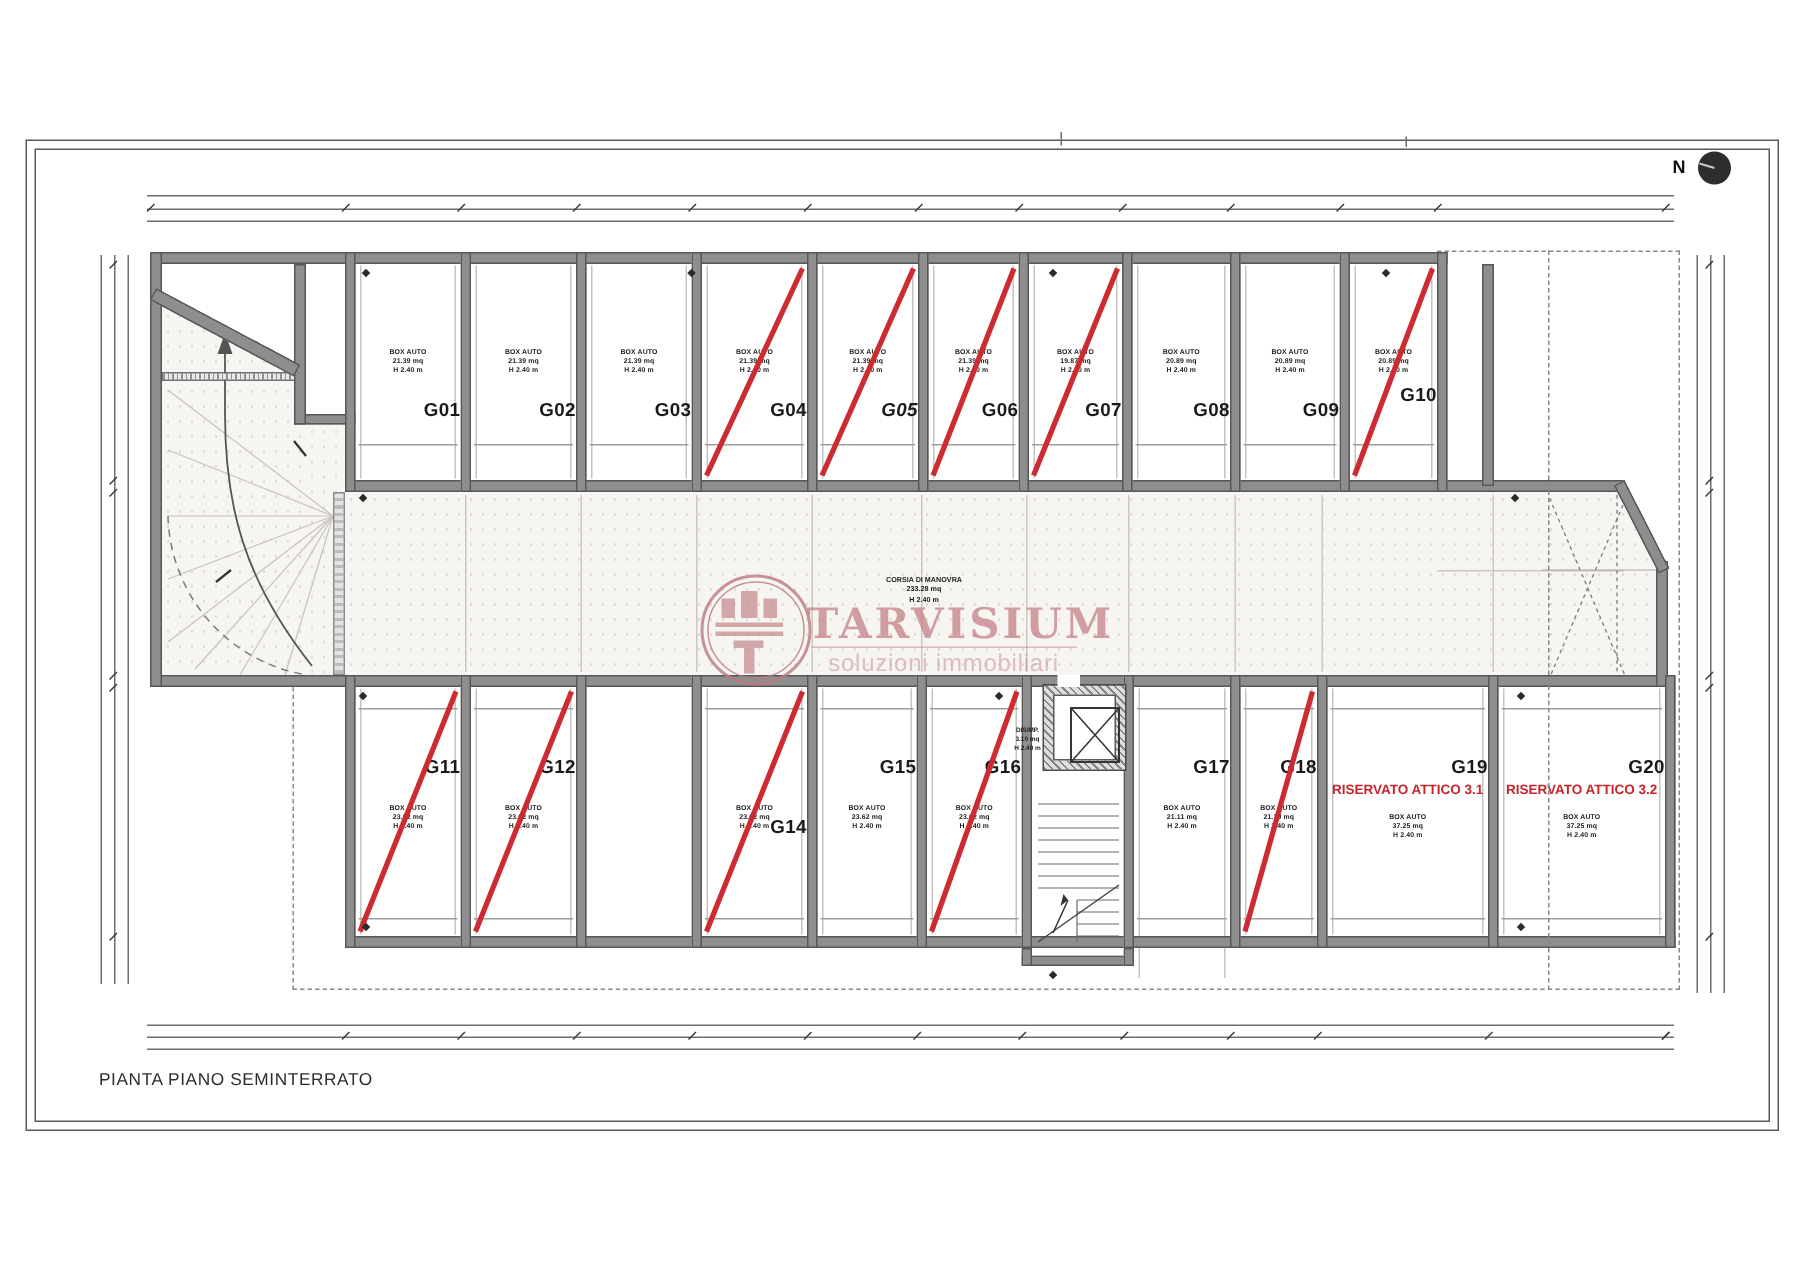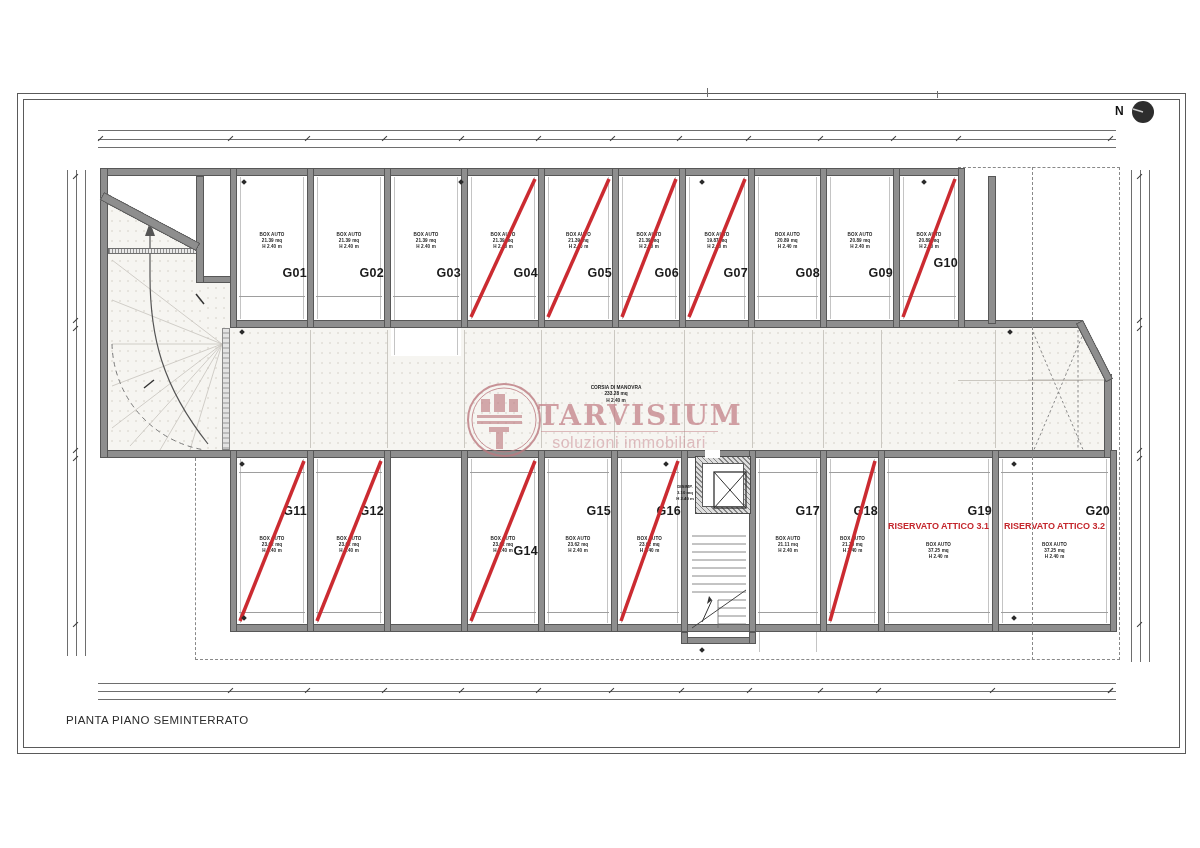--- a/index.html
+++ b/index.html
@@ -212,21 +212,21 @@
       <div class="doorline" style="top: 120px;"></div>
 
       <div class="spec" style="top: 56px;">
         <div>BOX AUTO</div>
         <div>21.39 mq</div>
         <div>H 2.40 m</div>
       </div>
       <div class="gid" style="top: 90px;">G02</div>
 
     </div>
-    <div class="box" style="left: 391px; top: 176px; width: 70px; height: 180px;">
+    <div class="box" style="left: 391px; top: 176px; width: 70px; height: 144px;">
       <div class="tracks"></div>
       <div class="doorline" style="top: 120px;"></div>
 
       <div class="spec" style="top: 56px;">
         <div>BOX AUTO</div>
         <div>21.39 mq</div>
         <div>H 2.40 m</div>
       </div>
       <div class="gid" style="top: 90px;">G03</div>
 
@@ -248,21 +248,21 @@
     </div>
     <div class="box" style="left: 545px; top: 176px; width: 67px; height: 144px;">
       <div class="tracks"></div>
       <div class="doorline" style="top: 120px;"></div>
 
       <div class="spec" style="top: 56px;">
         <div>BOX AUTO</div>
         <div>21.39 mq</div>
         <div>H 2.40 m</div>
       </div>
-      <div class="gid" style="top: 90px;">G05</div>
+      <div class="gid" style="top: 90px; font-style: italic;">G05</div>
 
       <svg class="soldline" width="67" height="144">
         <line x1="3" y1="141" x2="64" y2="3" stroke="#cb2b31" stroke-width="3.5"></line>
       </svg>
     </div>
     <div class="box" style="left: 619px; top: 176px; width: 60px; height: 144px;">
       <div class="tracks"></div>
       <div class="doorline" style="top: 120px;"></div>
 
       <div class="spec" style="top: 56px;">

